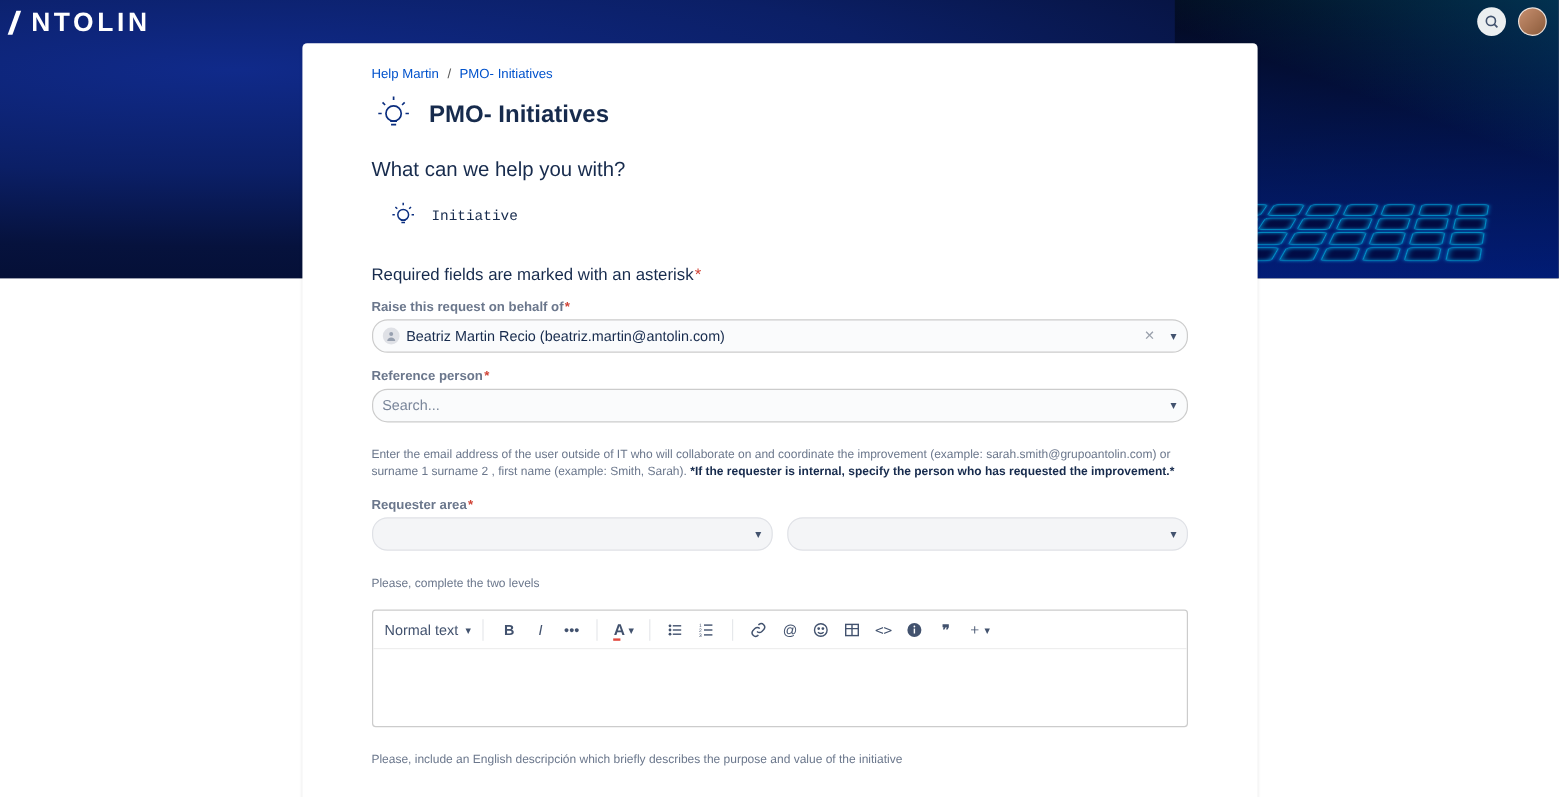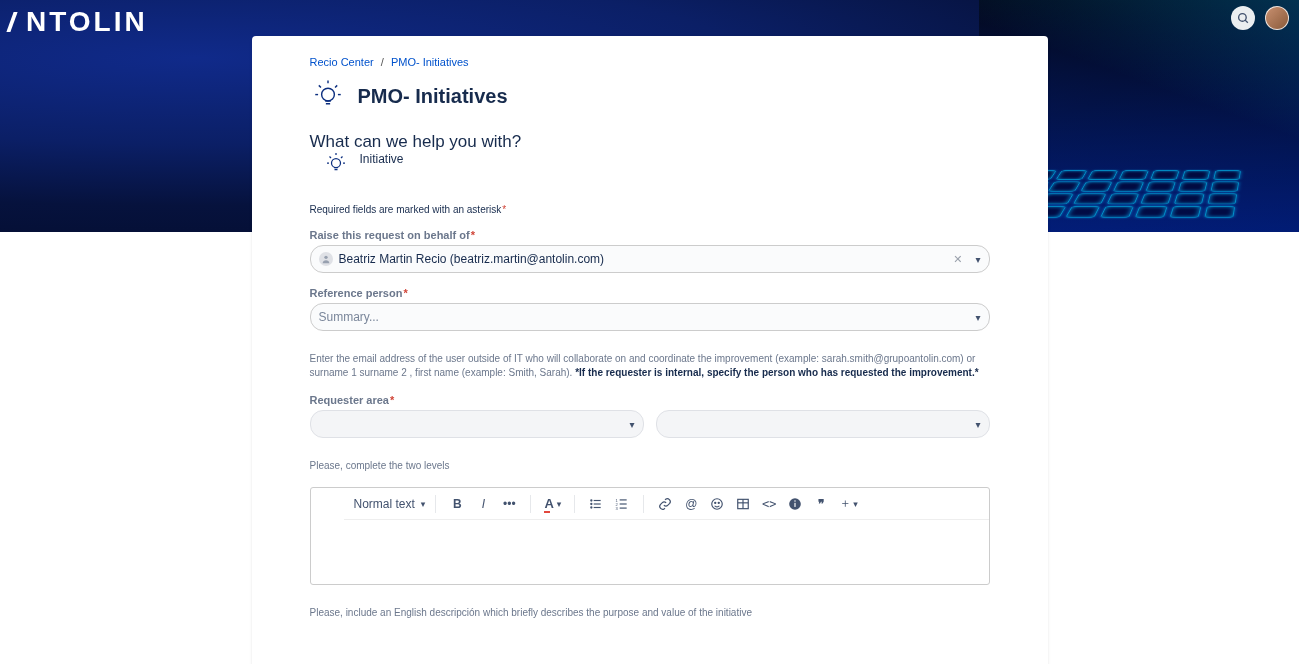--- a/index.html
+++ b/index.html
@@ -16,57 +16,57 @@
   }
   
   .kb {
     position:absolute; right:0; bottom:0; width:320px; height:160px;
     transform: perspective(600px) rotateX(55deg) translateY(30px);
     transform-origin: bottom right;
   }
   .kb-row { display:flex; gap:6px; margin:4px 6px; }
   .kb-key { width:30px; height:22px; border-radius:4px; border:1px solid rgba(0,200,255,0.7); background:rgba(0,0,40,0.6); box-shadow:0 0 6px rgba(0,180,255,0.8) inset, 0 0 4px rgba(0,180,255,0.6); }
   .logo {
-    position:absolute; top:6px; left:8px; color:#fff; font-weight:700; letter-spacing:3px; font-size:28px; display:flex; align-items:center;
+    position:absolute; top:6px; left:8px; color:#fff; font-weight:700; letter-spacing:3px; font-size:22px; display:flex; align-items:center;
   }
   .logo .slash { display:inline-block; width:16px; height:20px; position:relative; margin-right:2px;}
   .logo .slash::before { content:""; position:absolute; left:2px; top:0; width:4px; height:20px; background:#fff; transform:skewX(-20deg);}
   .top-icons { position:absolute; top:6px; right:10px; display:flex; gap:10px; align-items:center; }
   .circle-btn { width:24px; height:24px; border-radius:50%; background:rgba(255,255,255,0.92); display:flex; align-items:center; justify-content:center; cursor:pointer; }
   .avatar { width:24px; height:24px; border-radius:50%; background:linear-gradient(135deg,#c89070,#8a5a3a); border:1px solid rgba(255,255,255,0.8); cursor:pointer; }
   .content-card {
     position:absolute; left:50%; transform:translateX(-50%);
     top:36px; width:796px; background:#fff; border-radius:4px 4px 0 0;
     padding:20px 58px 40px 58px; min-height:640px;
     box-shadow:0 1px 3px rgba(0,0,0,0.1);
   }
   .breadcrumb { font-size:11px; color:#0052cc; }
   .breadcrumb .sep { color:#555; margin:0 4px; }
   .page-head { display:flex; align-items:center; gap:12px; margin-top:10px; }
   .head-icon { width:36px; height:36px; display:flex; align-items:center; justify-content:center; }
   .page-head h1 { font-size:20px; font-weight:600; color:#172b4d; }
   .help-prompt { font-size:17px; color:#172b4d; margin-top:18px; }
-  .req-type { display:flex; align-items:flex-start; gap:12px; padding-left:14px; }
+  .req-type { display:flex; align-items:center; gap:12px; margin-top:16px; padding-left:14px;font-family:Liberation Mono, monospace; }
   .req-type .label { font-size:12px; color:#172b4d; font-weight:500; }
-  .required-note { font-size:10px; color:#172b4d; margin-top:28px; }
+  .required-note { font-size:14px; color:#172b4d; margin-top:28px; }
   .required-note .ast, .ast { color:#d04437; margin-left:1px; }
   .field { margin-top:14px; }
   .field-label { font-size:11px; color:#6b778c; margin-bottom:4px;font-weight:bold; }
   .control { width:100%; height:28px; border:1px solid #ccc; border-radius:13px; background:#fafbfc; display:flex; align-items:center; padding:0 8px; font-size:12px; color:#172b4d; position:relative; }
   .control.gray { background:#f4f5f7; border-color:#dfe1e6; }
   .control .chev { position:absolute; right:8px; top:50%; transform:translateY(-50%); font-size:10px; color:#42526e; }
   .control .clear { position:absolute; right:26px; top:50%; transform:translateY(-50%); font-size:11px; color:#9aa1ac; cursor:pointer; }
   .control .person-ic { width:14px; height:14px; border-radius:50%; background:#dfe1e6; margin-right:6px; display:flex; align-items:center; justify-content:center; }
   .placeholder { color:#7a869a; }
   .helper { font-size:10px; color:#6b778c; margin-top:21px; line-height:1.4; }
   .helper .bold { font-weight:600; color:#172b4d; }
   .two-col { display:flex; gap:12px; }
   .two-col .col { flex:1; }
   .text-input { width:100%; height:28px; border:1px solid #ccc; border-radius:3px; background:#fff; }
-  .editor { width:100%; border:1px solid #ccc; border-radius:3px; background:#fff;padding-left:33px; }
+  .editor { width:100%; border:1px solid #ccc; border-radius:3px; background:#fff; }
   .toolbar { height:32px; border-bottom:1px solid #eee; display:flex; align-items:center; padding:0 10px; gap:4px; }
   .tbtn { min-width:22px; height:22px; display:flex; align-items:center; justify-content:center; font-size:12px; color:#42526e; border-radius:3px; cursor:pointer; padding:0 3px;}
   .tsep { width:1px; height:18px; background:#e6e8eb; margin:0 6px; }
   .normal-text { font-size:12px; color:#42526e; display:flex; align-items:center; gap:6px; cursor:pointer; }
   .ed-body { height:64px; }
   .color-A { position:relative; font-weight:600; font-size:13px;}
   .color-A::after { content:""; position:absolute; left:0; right:4px; bottom:-2px; height:2px; background:#e2483d; }
   svg { display:block; }
 </style>
 </head>
@@ -123,21 +123,21 @@
           <line x1="20" y1="20" x2="15" y2="15"></line>
         </svg>
     </div>
     <div class="avatar"></div>
   </div>
 </div>
 
 <div class="content-card">
 
   <div class="breadcrumb">
-    <a style="color:#0052cc; text-decoration:none; cursor:pointer;">Recio Center</a>
+    <a style="color:#0052cc; text-decoration:none; cursor:pointer;">Help Martin</a>
     <span class="sep">/</span>
     <span style="color:#0052cc;">PMO- Initiatives</span>
   </div>
 
   <div class="page-head">
     <div class="head-icon">
       <svg width="34" height="34" viewBox="0 0 48 48" fill="none" stroke="#0b2e7f" stroke-width="2">
         <circle cx="24" cy="22" r="9"></circle>
         <path d="M20 31h8 M21 35h6"></path>
         <line x1="24" y1="6" x2="24" y2="2"></line>
@@ -186,21 +186,21 @@
       <span class="clear">✕</span>
       <span class="chev">▾</span>
     </div>
   </div>
 
   <div class="field">
     <div class="field-label">
       <span>Reference person</span><span class="ast">*</span>
     </div>
     <div class="control">
-      <span class="placeholder">Summary...</span>
+      <span class="placeholder">Search...</span>
       <span class="chev">▾</span>
     </div>
     <div class="helper">
       <span>Enter the email address of the user outside of IT who will collaborate on and coordinate the improvement (example: sarah.smith@grupoantolin.com) or surname 1 surname 2 , first name (example: Smith, Sarah). </span><span class="bold">*If the requester is internal, specify the person who has requested the improvement.*</span>
     </div>
   </div>
 
   <div class="field">
     <div class="field-label">
       <span>Requester area</span><span class="ast">*</span>

